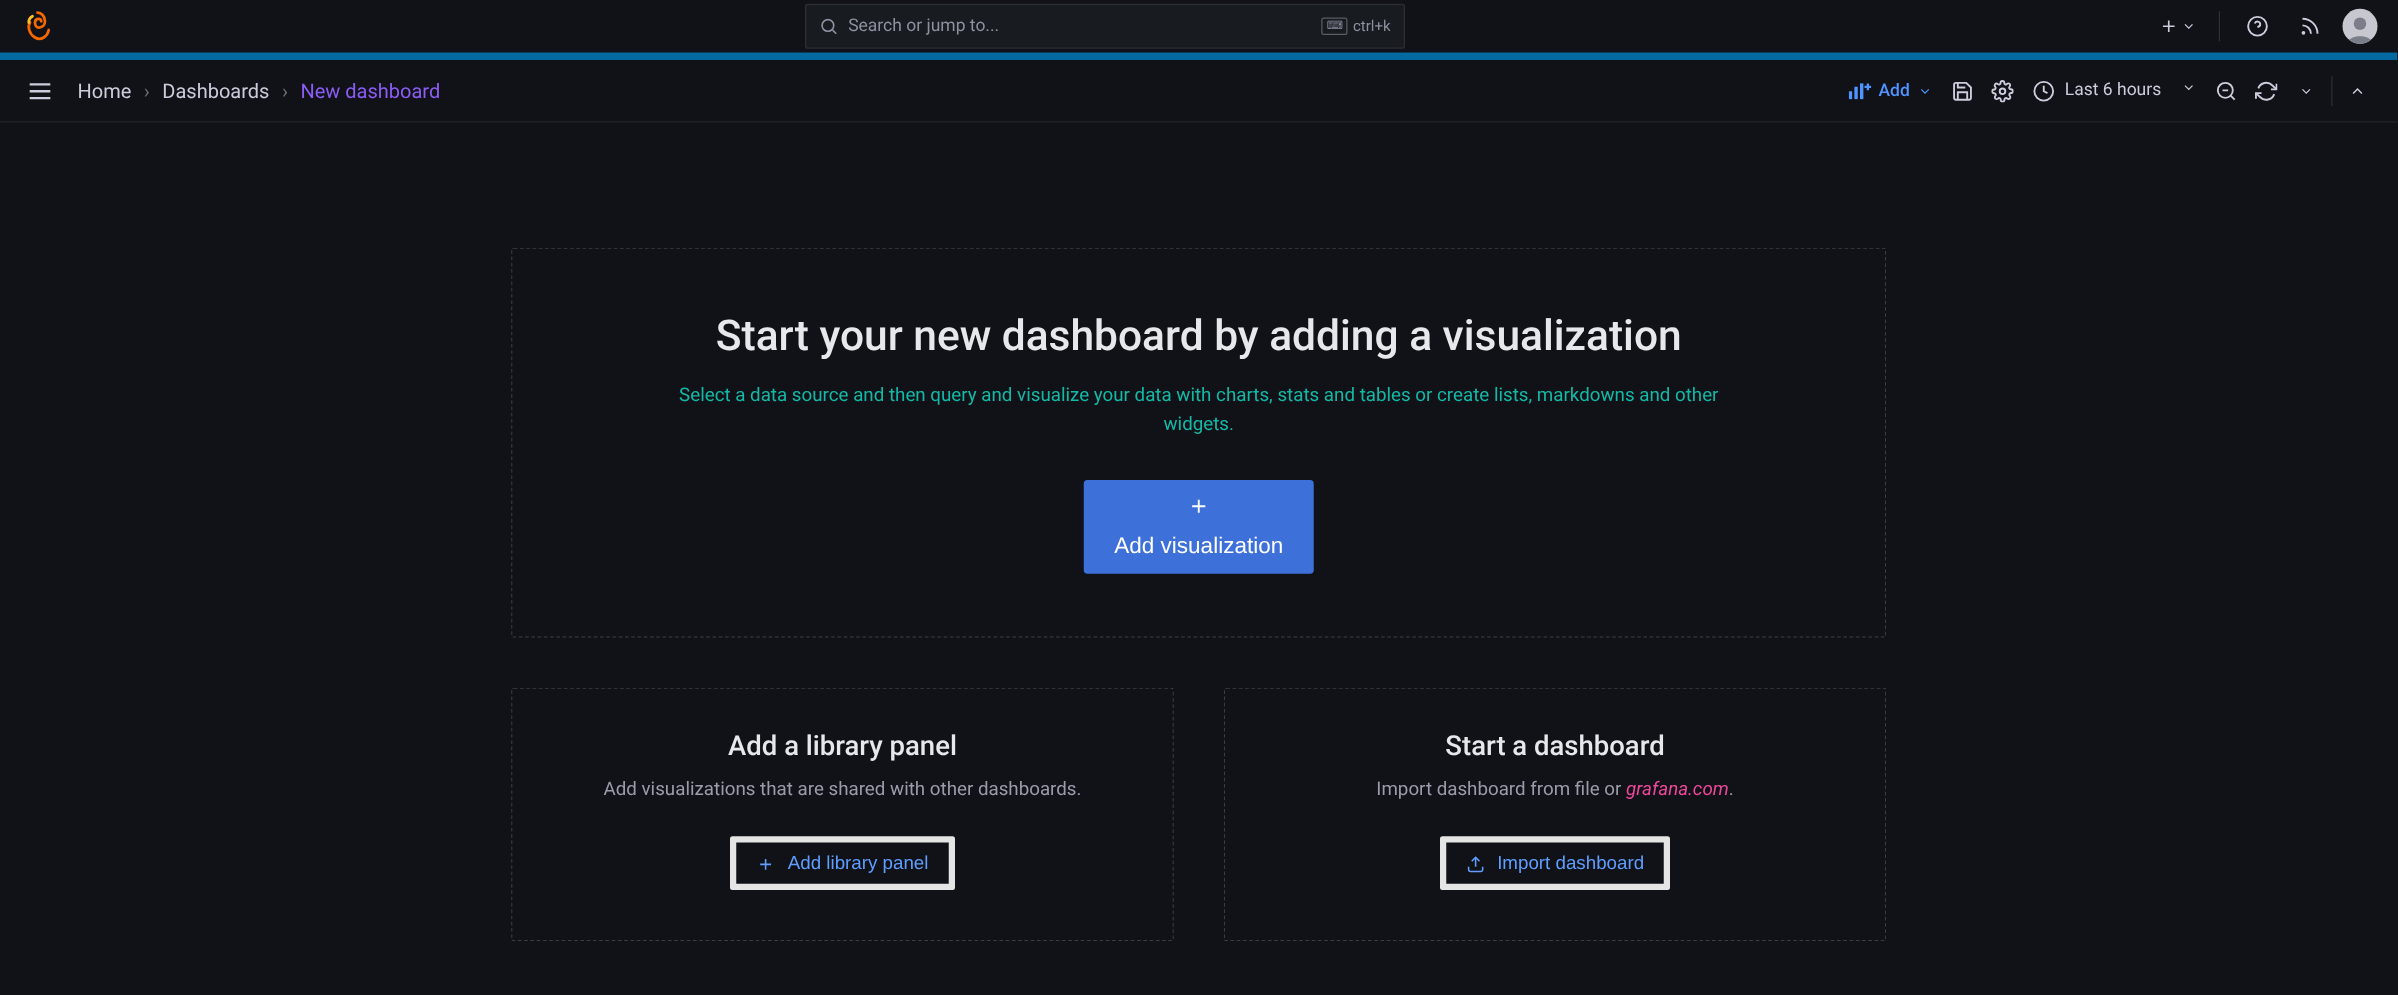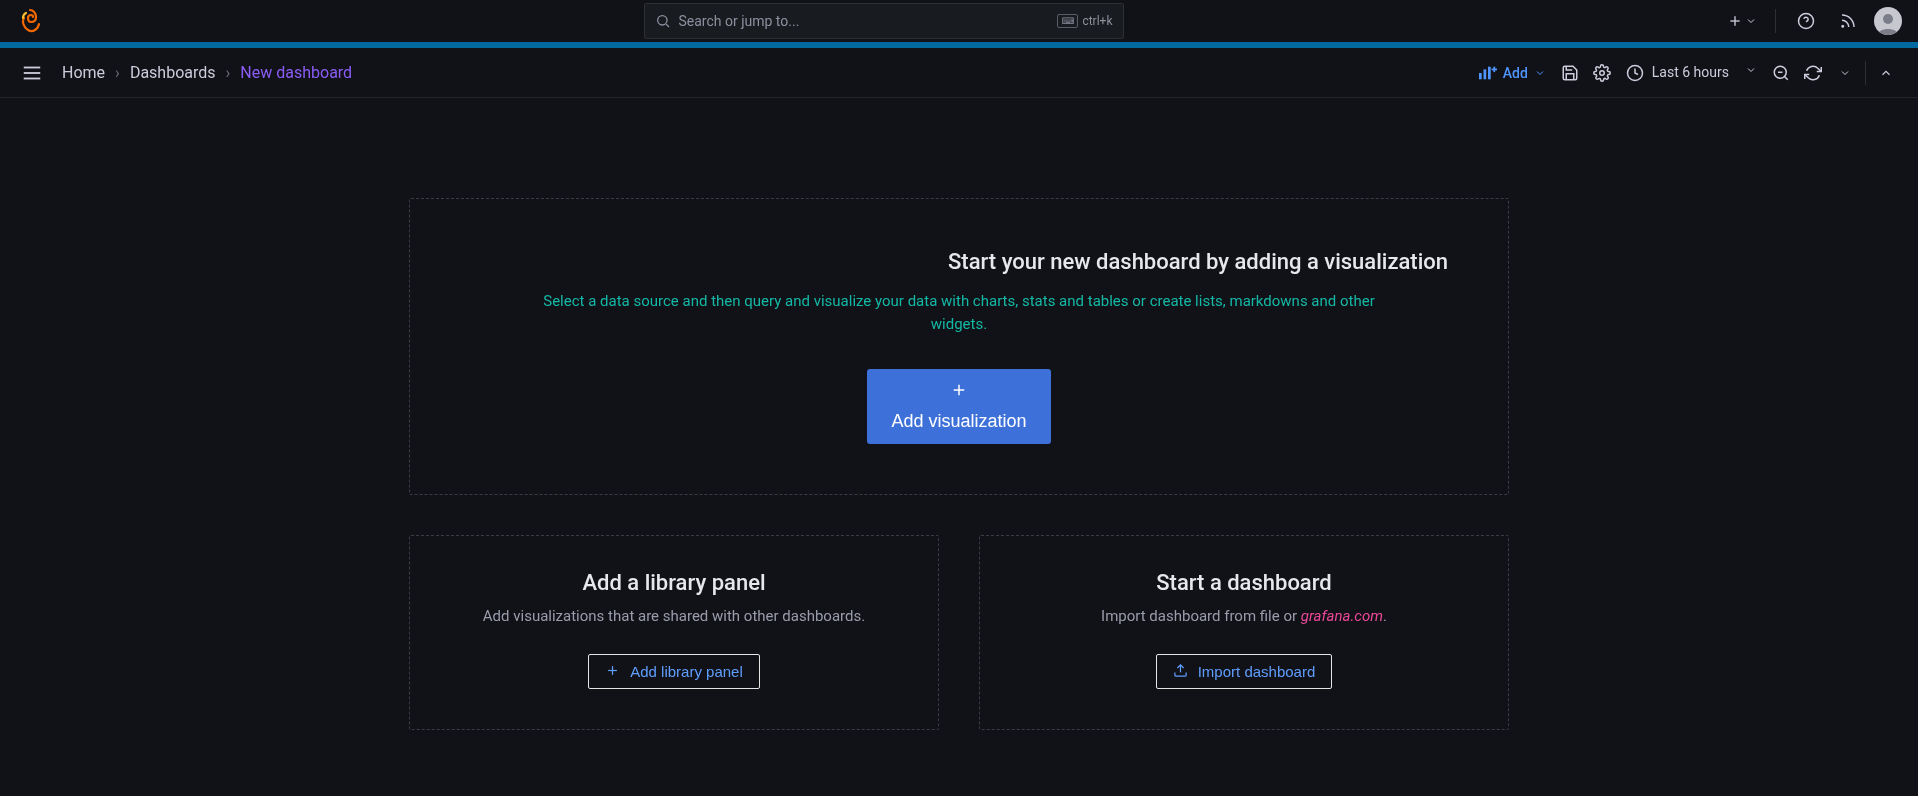--- a/index.html
+++ b/index.html
@@ -151,25 +151,24 @@
     }
     .hero-card {
       width: 1100px;
       border: 1px dashed #3a3c44;
       border-radius: 2px;
       padding: 50px 60px;
       text-align: center;
       margin-top: 60px;
     }
     .hero-title {
-      font-size: 22px;
+      font-size: 34px;
       font-weight: 500;
       color: #e7e8ec;
       margin-bottom: 16px;
-      text-align: right;
     }
     .hero-subtitle {
       font-size: 15px;
       color: #14b8a6;
       line-height: 1.5;
       max-width: 860px;
       margin: 0 auto 34px auto;
     }
     .primary-btn {
       display: inline-flex;
@@ -206,23 +205,23 @@
     }
     .small-subtitle {
       font-size: 15px;
       color: #9a9cab;
       line-height: 1.5;
       margin-bottom: 26px;
     }
     .small-subtitle .link-ish { color: #ec4899; font-style: italic; }
     .outline-btn {
       display: inline-flex;
-      align-items: flex-start;
+      align-items: flex-end;
       gap: 10px;
-      border: 1px solid #e5e5e5;
+      border: 5px solid #e5e5e5;
       color: #5f9eff;
       font-size: 15px;
       padding: 8px 16px;
       border-radius: 2px;
       cursor: pointer;
       background: transparent;
     }
     svg { display: block; }
   </style>
 </head>

